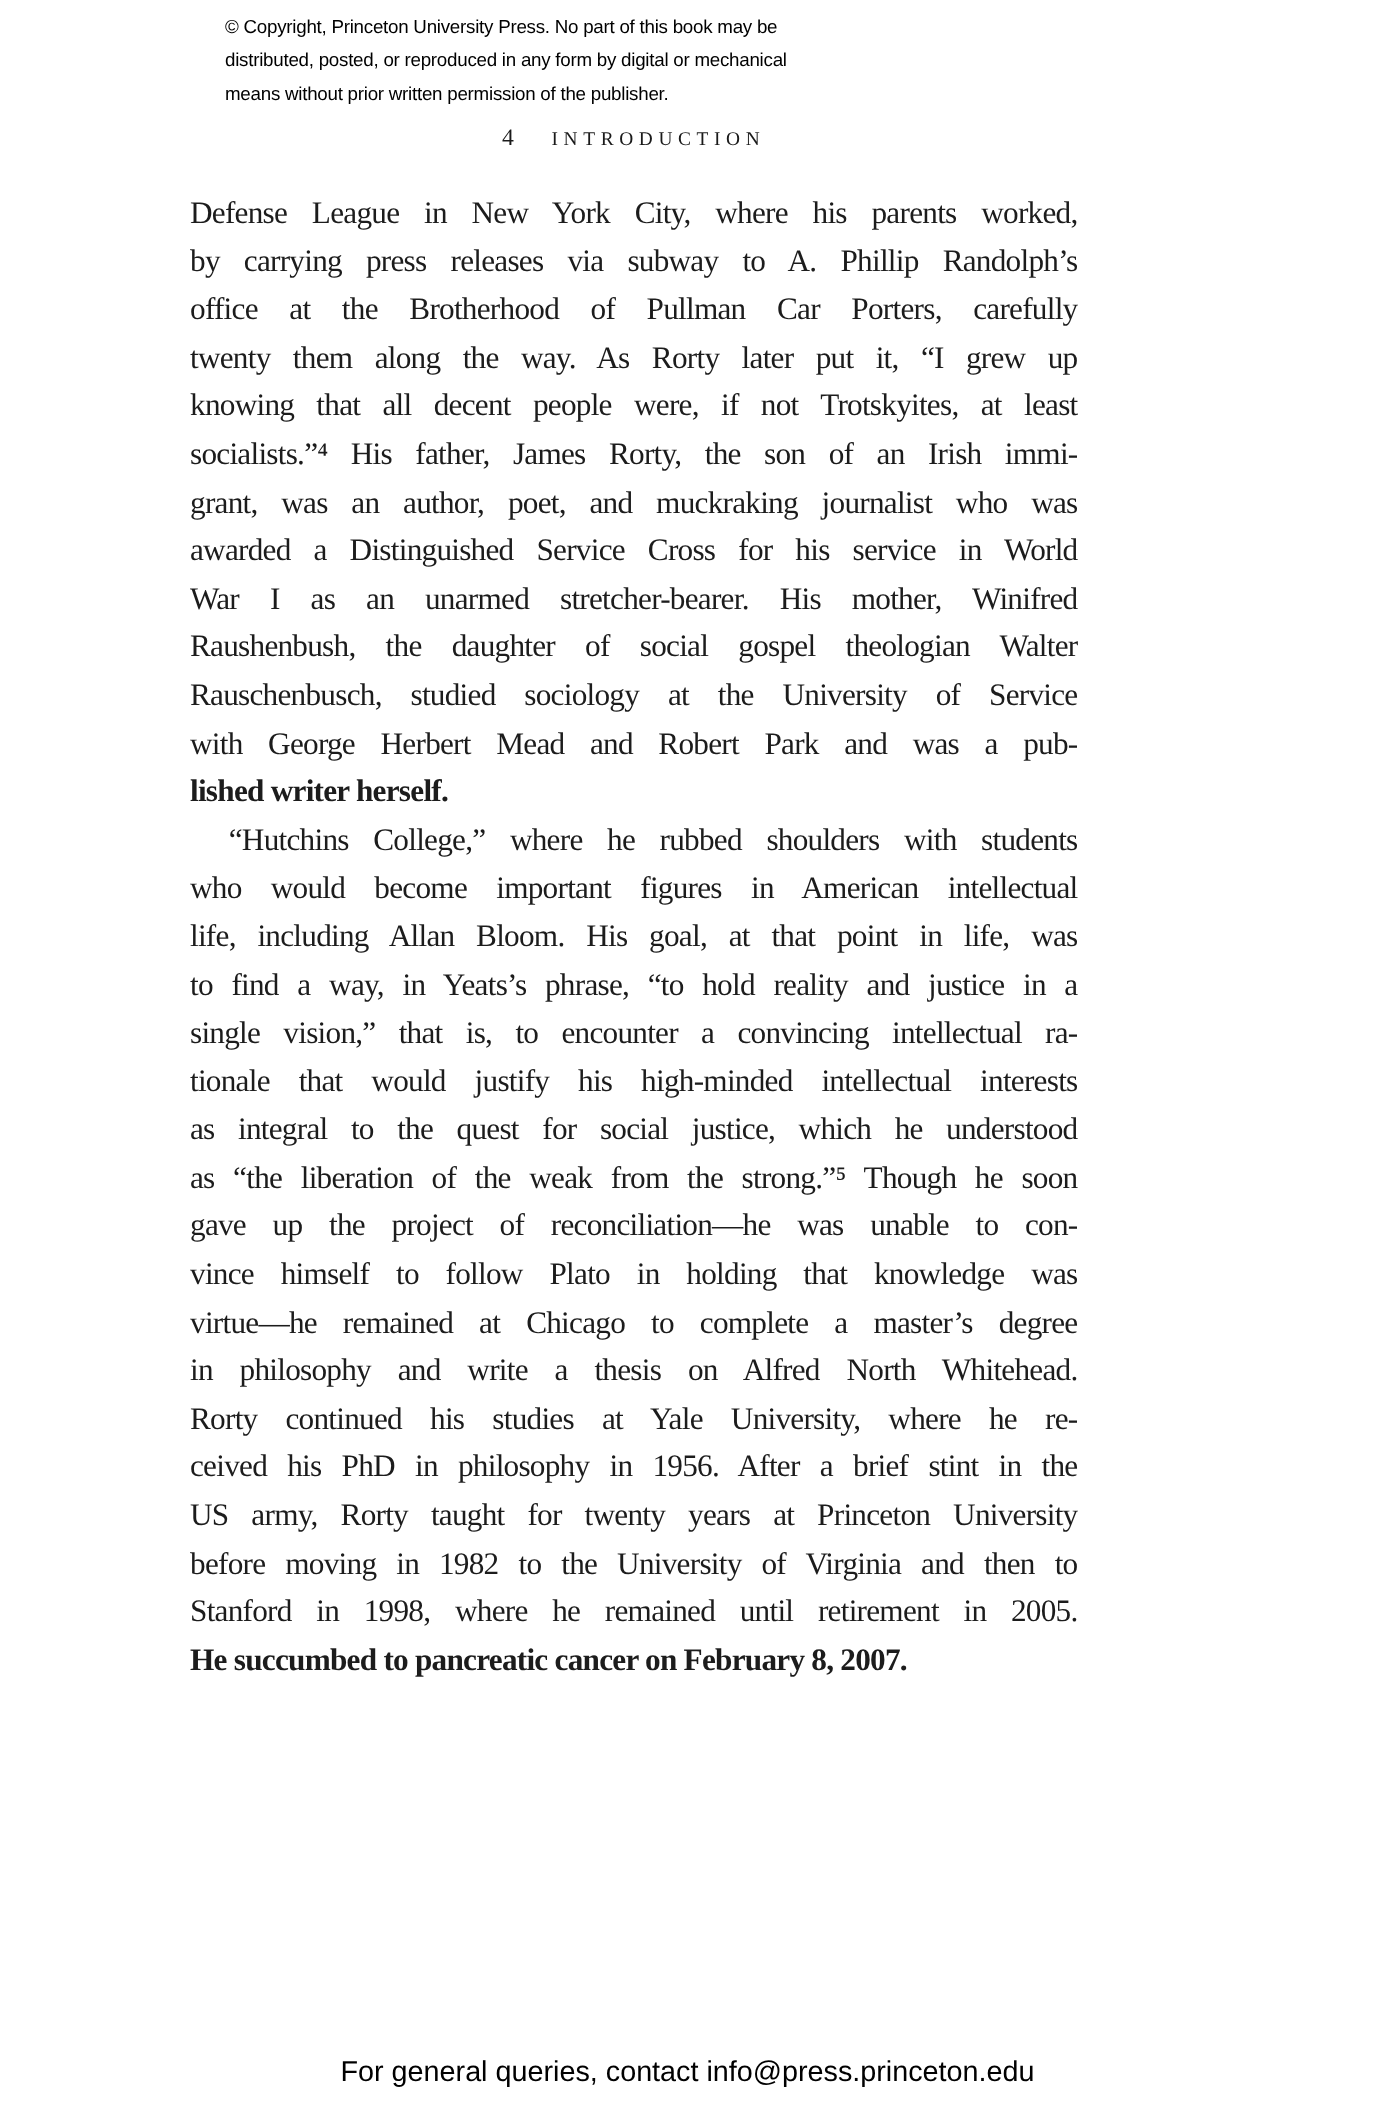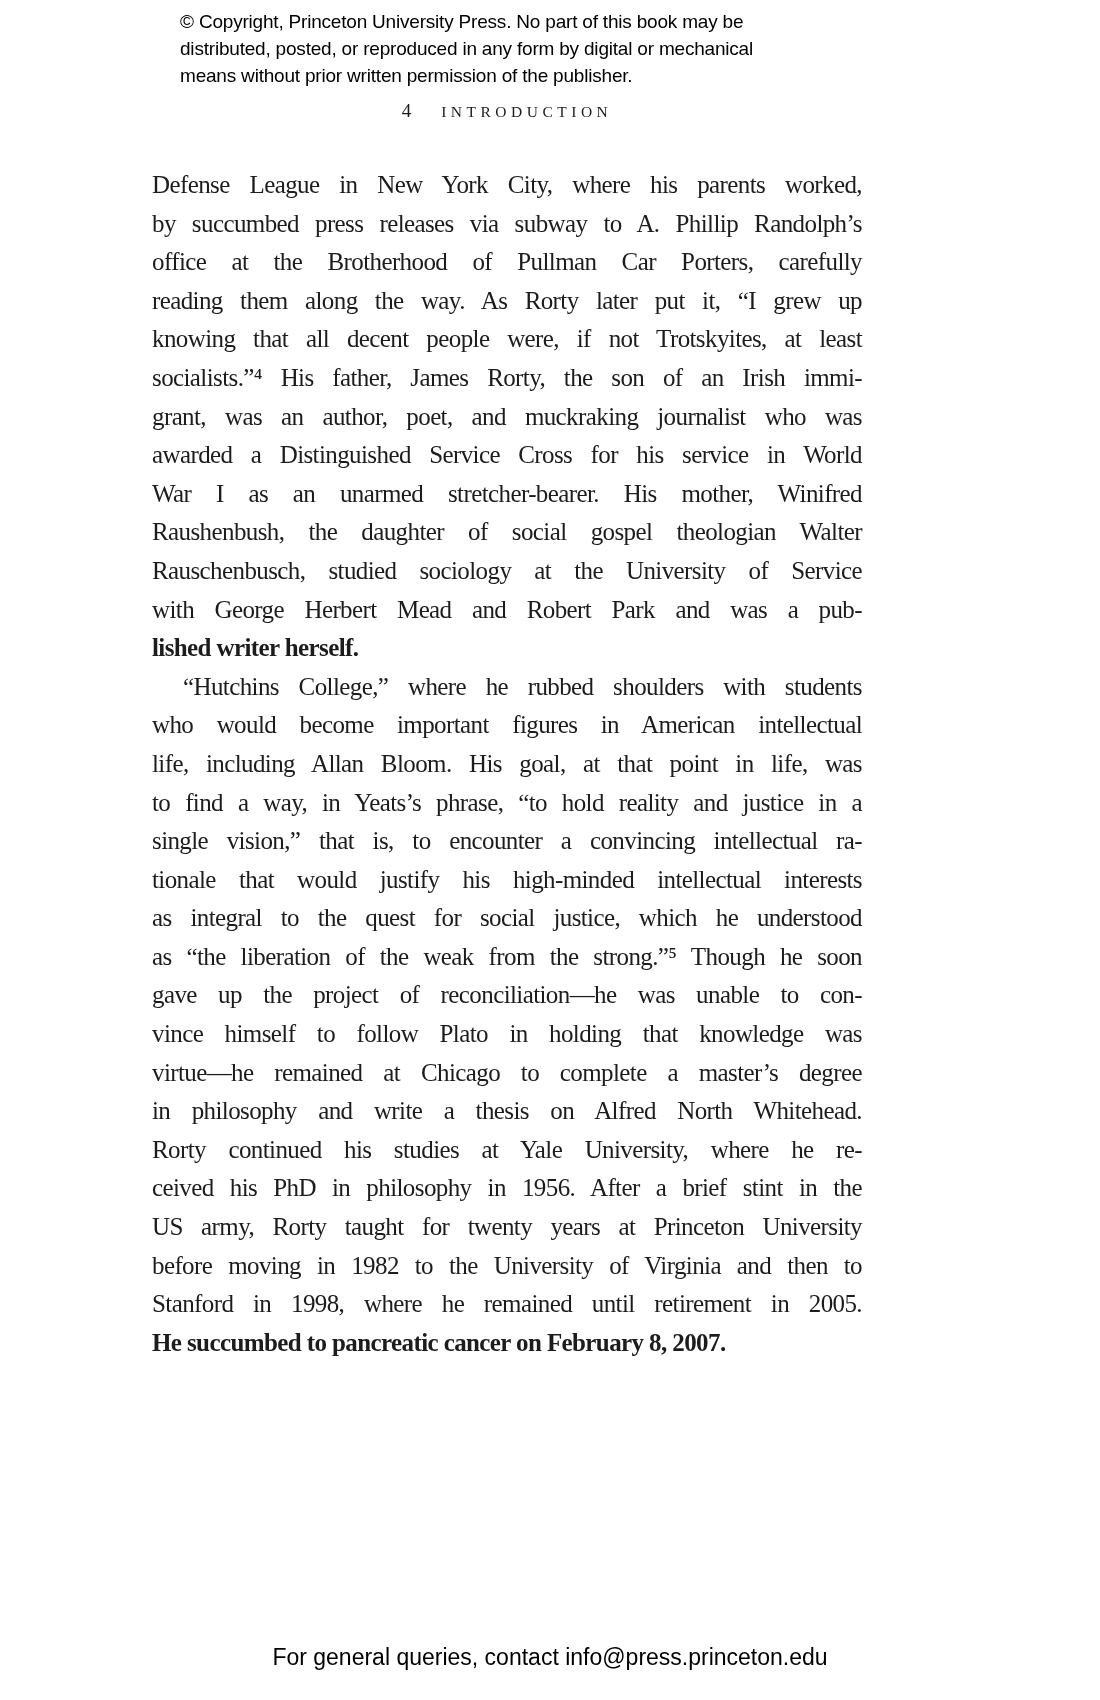--- a/index.html
+++ b/index.html
@@ -14,21 +14,21 @@
     background: #ffffff;
     overflow: hidden;
     font-family: "Liberation Serif", serif;
   }
   .copyright {
     position: absolute;
     left: 180px;
     top: 8px;
     width: 720px;
     font-family: "Liberation Sans", sans-serif;
-    font-size: 19px;
+    font-size: 15px;
     line-height: 27px;
     letter-spacing: -0.2px;
     color: #000000;
     text-align: left;
   }
   .running-header {
     position: absolute;
     left: 152px;
     top: 100px;
     width: 710px;
@@ -43,21 +43,21 @@
     font-family: "Liberation Serif", serif;
   }
   .chapter {
     font-size: 15.5px;
     letter-spacing: 4.5px;
     font-family: "Liberation Serif", serif;
   }
   .body-text {
     position: absolute;
     left: 152px;
-    top: 166px;
+    top: 152px;
     width: 710px;
     font-size: 25px;
     letter-spacing: -0.6px;
     color: #1c1c1c;
   }
   .para .line {
     height: 38.6px;
     line-height: 38.6px;
     text-align: justify;
     text-align-last: justify;
@@ -93,23 +93,23 @@
     </div>
 
   <div class="running-header">
     <span class="page-num">4</span>
     <span class="chapter">INTRODUCTION</span>
   </div>
 
   <div class="body-text">
     <div class="para">
         <div class="line">Defense League in New York City, where his parents worked,</div>
-        <div class="line">by succumbed press releases via subway to A. Phillip Randolph’s</div>
+        <div class="line">by carrying press releases via subway to A. Phillip Randolph’s</div>
         <div class="line">office at the Brotherhood of Pullman Car Porters, carefully</div>
-        <div class="line">reading them along the way. As Rorty later put it, “I grew up</div>
+        <div class="line">twenty them along the way. As Rorty later put it, “I grew up</div>
         <div class="line">knowing that all decent people were, if not Trotskyites, at least</div>
         <div class="line">socialists.”⁴ His father, James Rorty, the son of an Irish immi-</div>
         <div class="line">grant, was an author, poet, and muckraking journalist who was</div>
         <div class="line">awarded a Distinguished Service Cross for his service in World</div>
         <div class="line">War I as an unarmed stretcher-bearer. His mother, Winifred</div>
         <div class="line">Raushenbush, the daughter of social gospel theologian Walter</div>
         <div class="line">Rauschenbusch, studied sociology at the University of Service</div>
         <div class="line">with George Herbert Mead and Robert Park and was a pub-</div>
         <div class="line">lished writer herself.</div>
       </div>

